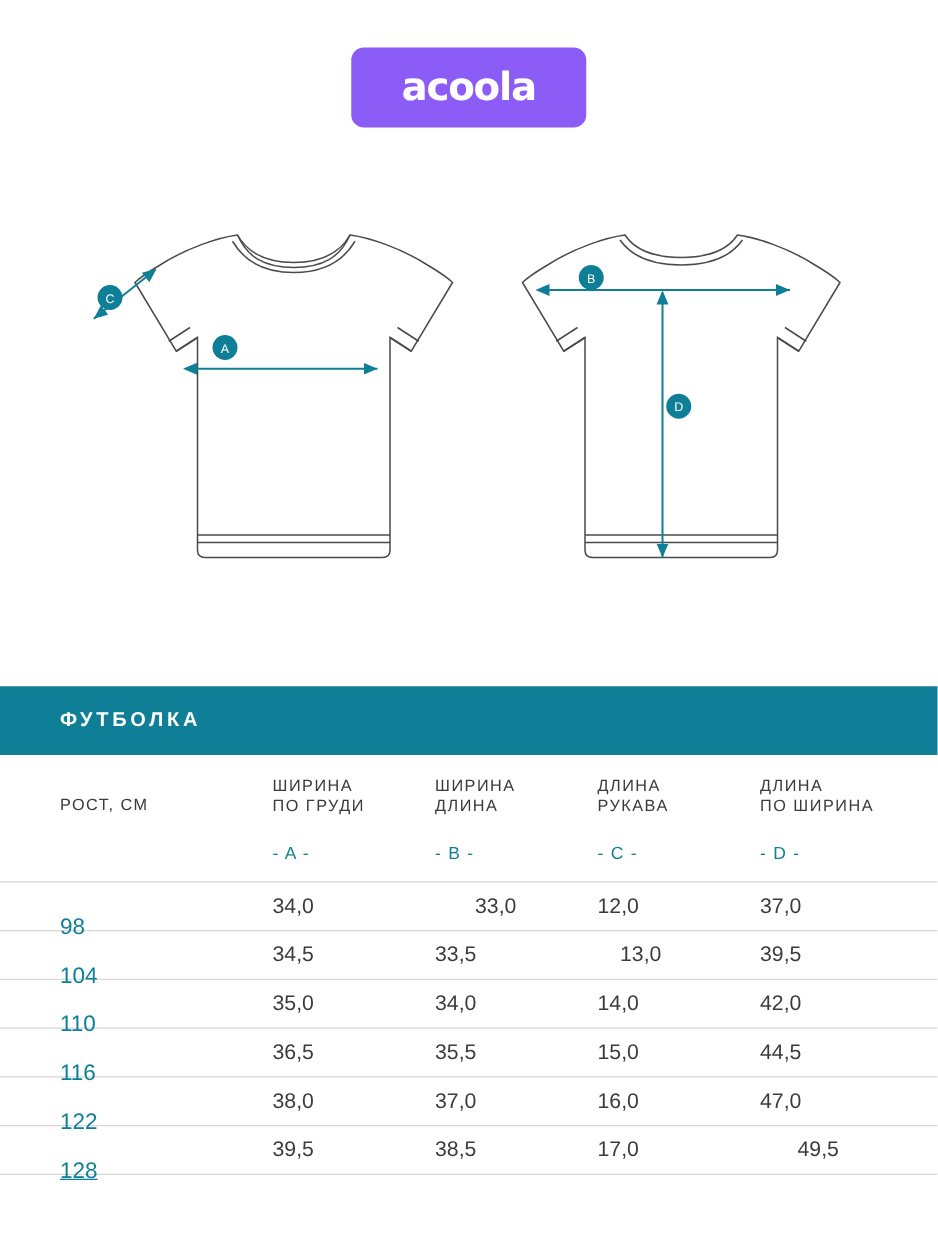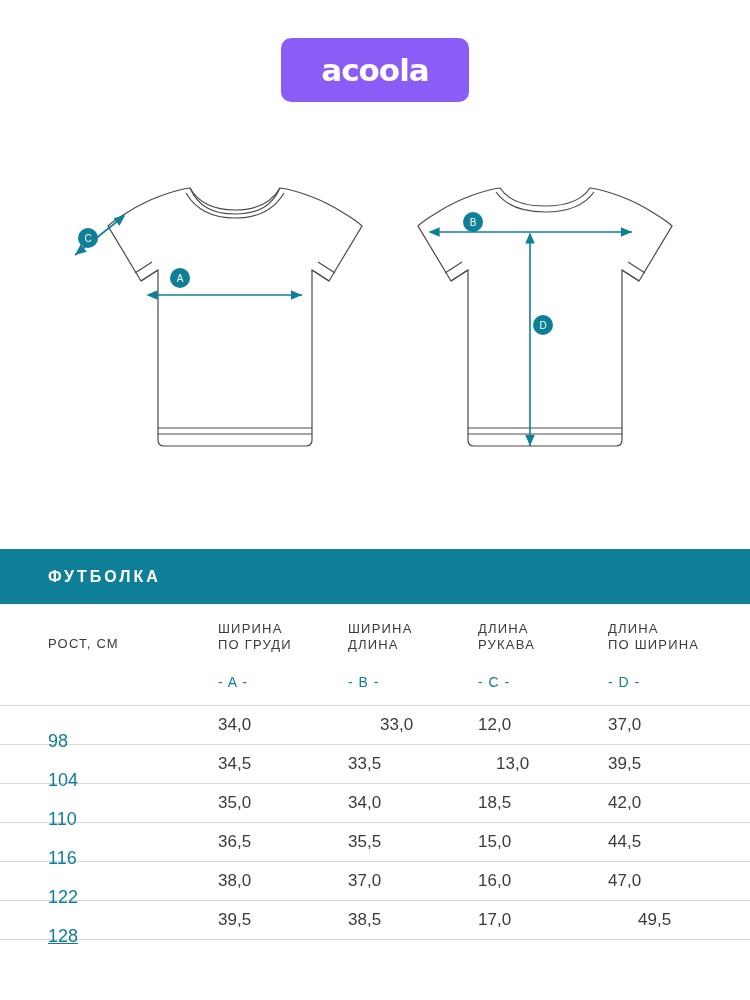--- a/index.html
+++ b/index.html
@@ -258,21 +258,21 @@
     <span class="cell" style="left:348px;">33,5</span>
     <span class="cell" style="left:496px;">13,0</span>
     <span class="cell" style="left:608px;">39,5</span>
   </div>
   <div class="sep"></div>
 
   <div class="data-row">
     <span class="cell size" style="left:48px;">110</span>
     <span class="cell" style="left:218px;">35,0</span>
     <span class="cell" style="left:348px;">34,0</span>
-    <span class="cell" style="left:478px;">18,5</span>
+    <span class="cell" style="left:478px;">14,0</span>
     <span class="cell" style="left:608px;">42,0</span>
   </div>
   <div class="sep"></div>
 
   <div class="data-row">
     <span class="cell size" style="left:48px;">116</span>
     <span class="cell" style="left:218px;">36,5</span>
     <span class="cell" style="left:348px;">35,5</span>
     <span class="cell" style="left:478px;">15,0</span>
     <span class="cell" style="left:608px;">44,5</span>

